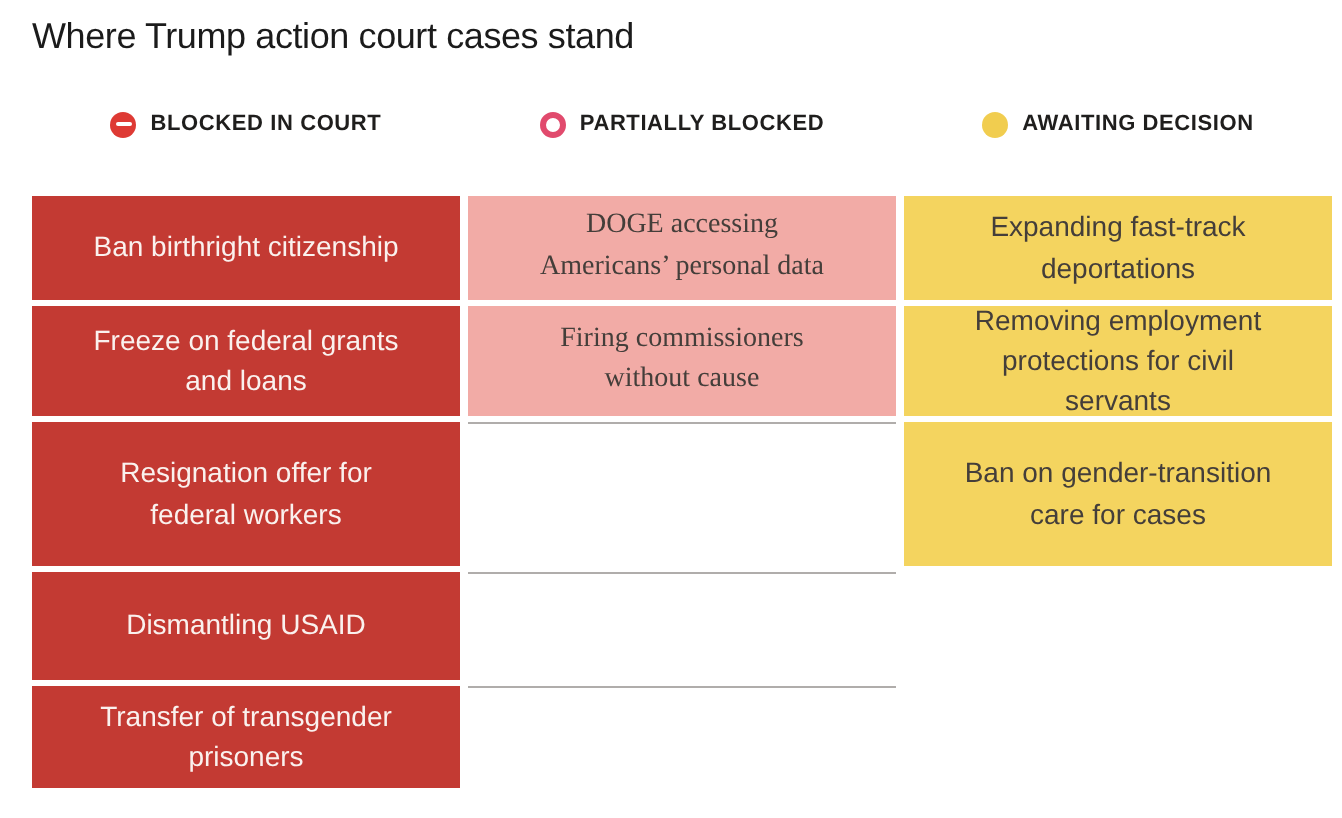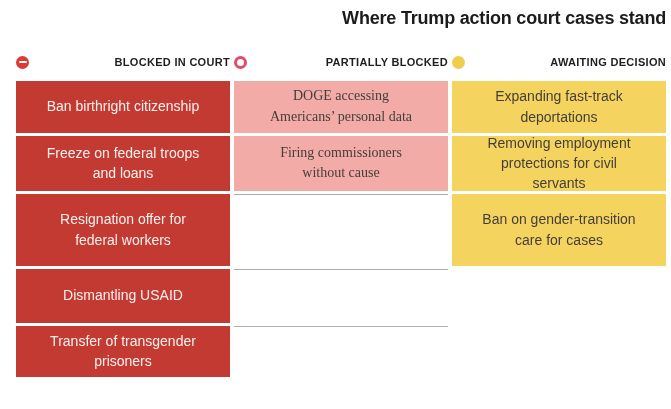--- a/index.html
+++ b/index.html
@@ -13,36 +13,35 @@
     font-family: "Liberation Sans", sans-serif;
     overflow: hidden;
   }
   .wrap {
     padding: 8px 0 0 16px;
     width: 650px;
   }
   .page-title {
     margin: 0;
     font-size: 18px;
-    font-weight: 700;
+    font-weight: 400;
     letter-spacing: -0.2px;
     color: var(--title-color, #1b1b1b);
     line-height: 1.2;
-    text-align: right;
   }
   .legend {
     margin-top: 26px;
     display: grid;
     grid-template-columns: repeat(3, 1fr);
     column-gap: 4px;
   }
   .legend-item {
     display: flex;
     align-items: center;
-    justify-content: space-between;
+    justify-content: center;
     gap: 7px;
     font-size: 11px;
     font-weight: 700;
     letter-spacing: 0.3px;
     color: var(--legend-text, #1f1e1d);
     white-space: nowrap;
   }
   .icon {
     width: 13px;
     height: 13px;
@@ -63,21 +62,21 @@
     border-radius: 1px;
     background: #ffffff;
   }
   .icon-ring {
     background: #ffffff;
     border: 3.5px solid var(--partial-icon, #e14a6d);
   }
   .icon-dot { background: var(--awaiting-icon, #f1cd4f); }
 
   .grid {
-    margin-top: 12px;
+    margin-top: 29px;
     display: grid;
     grid-template-columns: repeat(3, 1fr);
     grid-template-rows: 52px 55px 72px 54px 51px;
     column-gap: 4px;
     row-gap: 3px;
     grid-auto-flow: column;
   }
   .cell {
     display: flex;
     align-items: center;
@@ -125,21 +124,21 @@
     </div>
     <div class="legend-item">
       <span class="icon icon-dot"></span>
       <span>AWAITING DECISION</span>
     </div>
   </div>
 
   <div class="grid">
 
     <div class="cell cell-blocked">Ban birthright citizenship</div>
-    <div class="cell cell-blocked">Freeze on federal troops
+    <div class="cell cell-blocked">Freeze on federal grants
 and loans</div>
     <div class="cell cell-blocked">Resignation offer for
 federal workers</div>
     <div class="cell cell-blocked">Dismantling USAID</div>
     <div class="cell cell-blocked">Transfer of transgender
 prisoners</div>
 
     <div class="cell cell-partial">DOGE accessing
 Americans’ personal data</div>
     <div class="cell cell-partial">Firing commissioners

